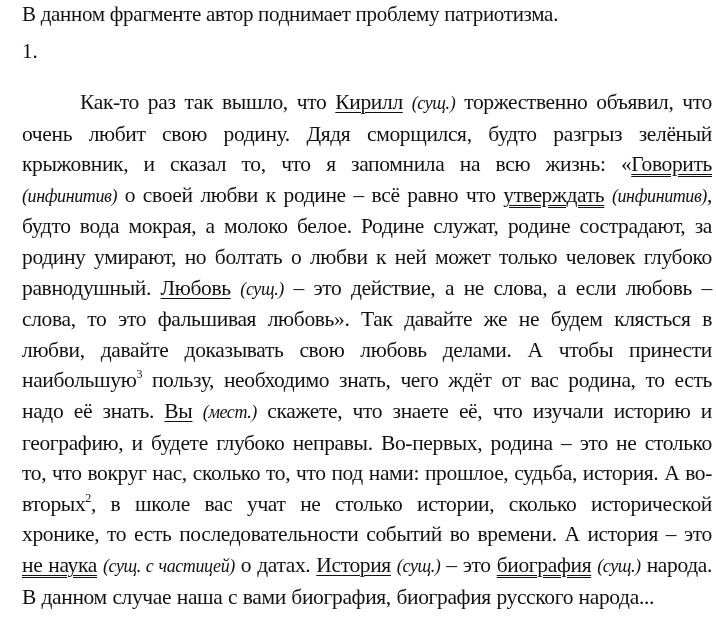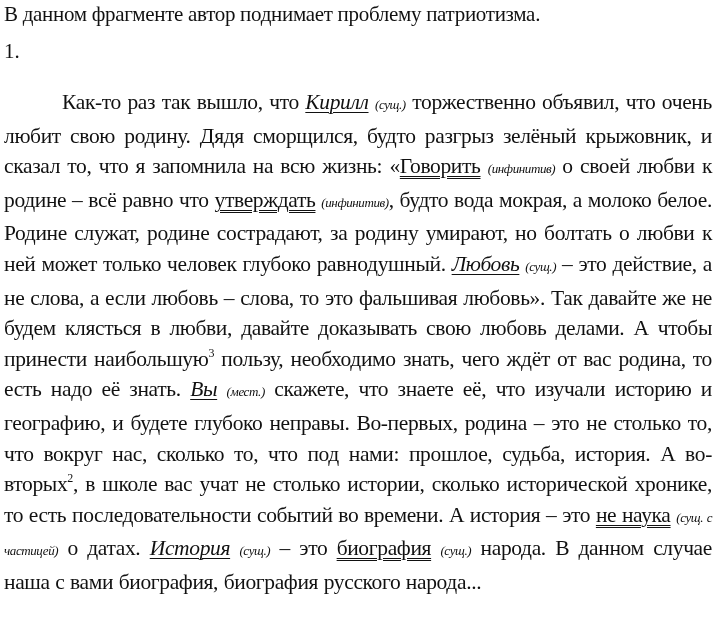--- a/index.html
+++ b/index.html
@@ -8,21 +8,21 @@
     background: #ffffff;
   }
   body {
     width: 716px;
     height: 628px;
     overflow: hidden;
     font-family: "Liberation Serif", "DejaVu Serif", serif;
     color: #111111;
   }
   .page {
-    padding: 0 4px 0 4px;
+    padding: 0 4px 0 22px;
     box-sizing: border-box;
     width: 716px;
   }
   .intro {
     font-size: 21px;
     line-height: 28px;
     margin: 0;
     padding-top: 0;
     letter-spacing: -0.3px;
   }
@@ -34,33 +34,32 @@
   .passage {
     font-size: 21.5px;
     line-height: 30.6px;
     text-align: justify;
     text-indent: 58px;
     margin: 22px 0 0 0;
     letter-spacing: -0.35px;
     word-spacing: 0.5px;
   }
   .subj {
-    font-style: italic;
     text-decoration: underline;
     text-decoration-thickness: 1px;
     text-underline-offset: 3px;
   }
   .pred {
     text-decoration: underline double;
     text-decoration-thickness: 1px;
     text-underline-offset: 3px;
   }
   .tag {
     font-style: italic;
-    font-size: 13px;
+    font-size: 18px;
     letter-spacing: -0.4px;
   }
   sup {
     font-size: 12px;
     line-height: 0;
     vertical-align: 9px;
   }
 </style>
 </head>
 <body>

